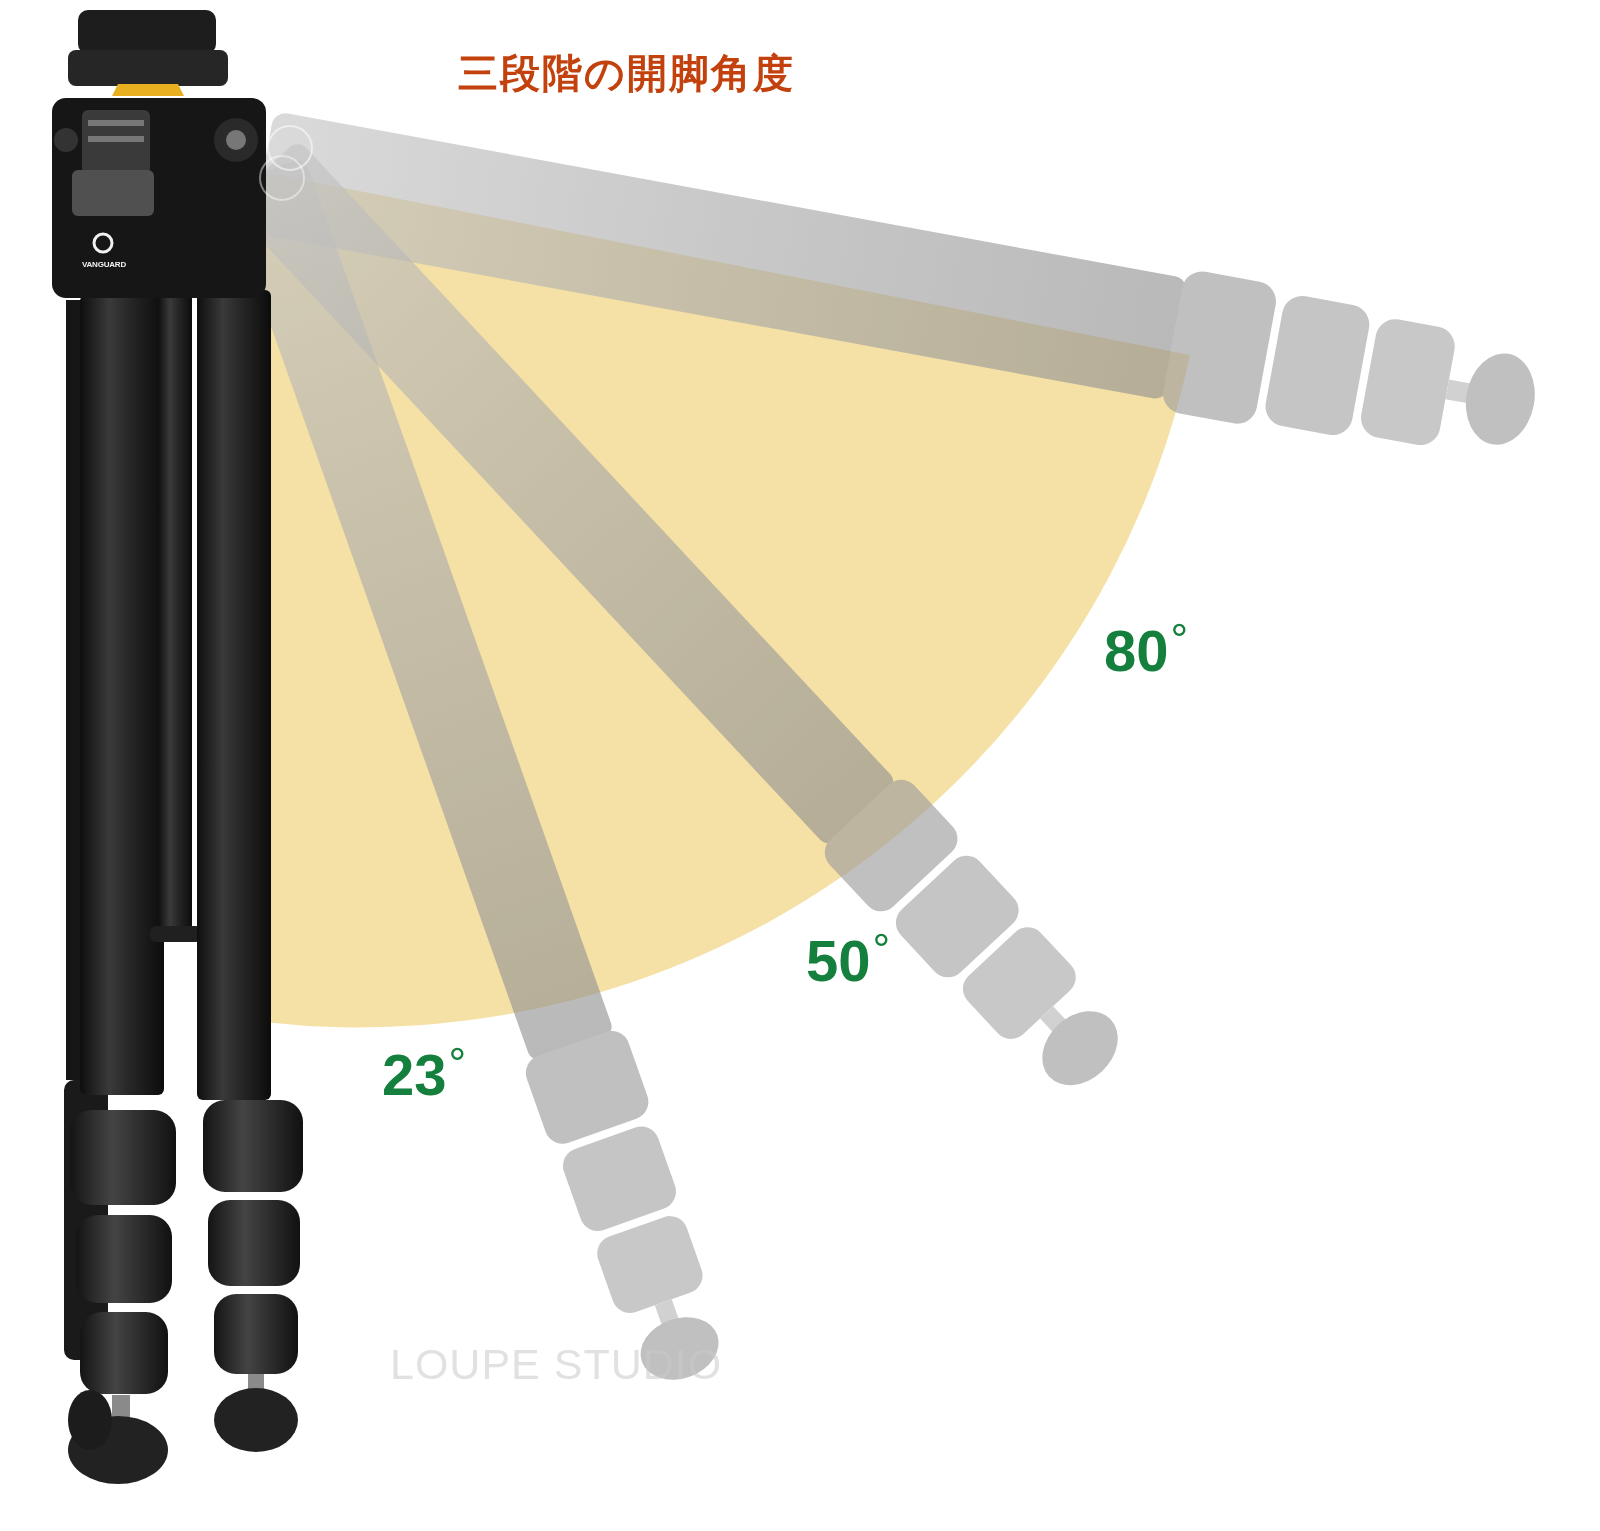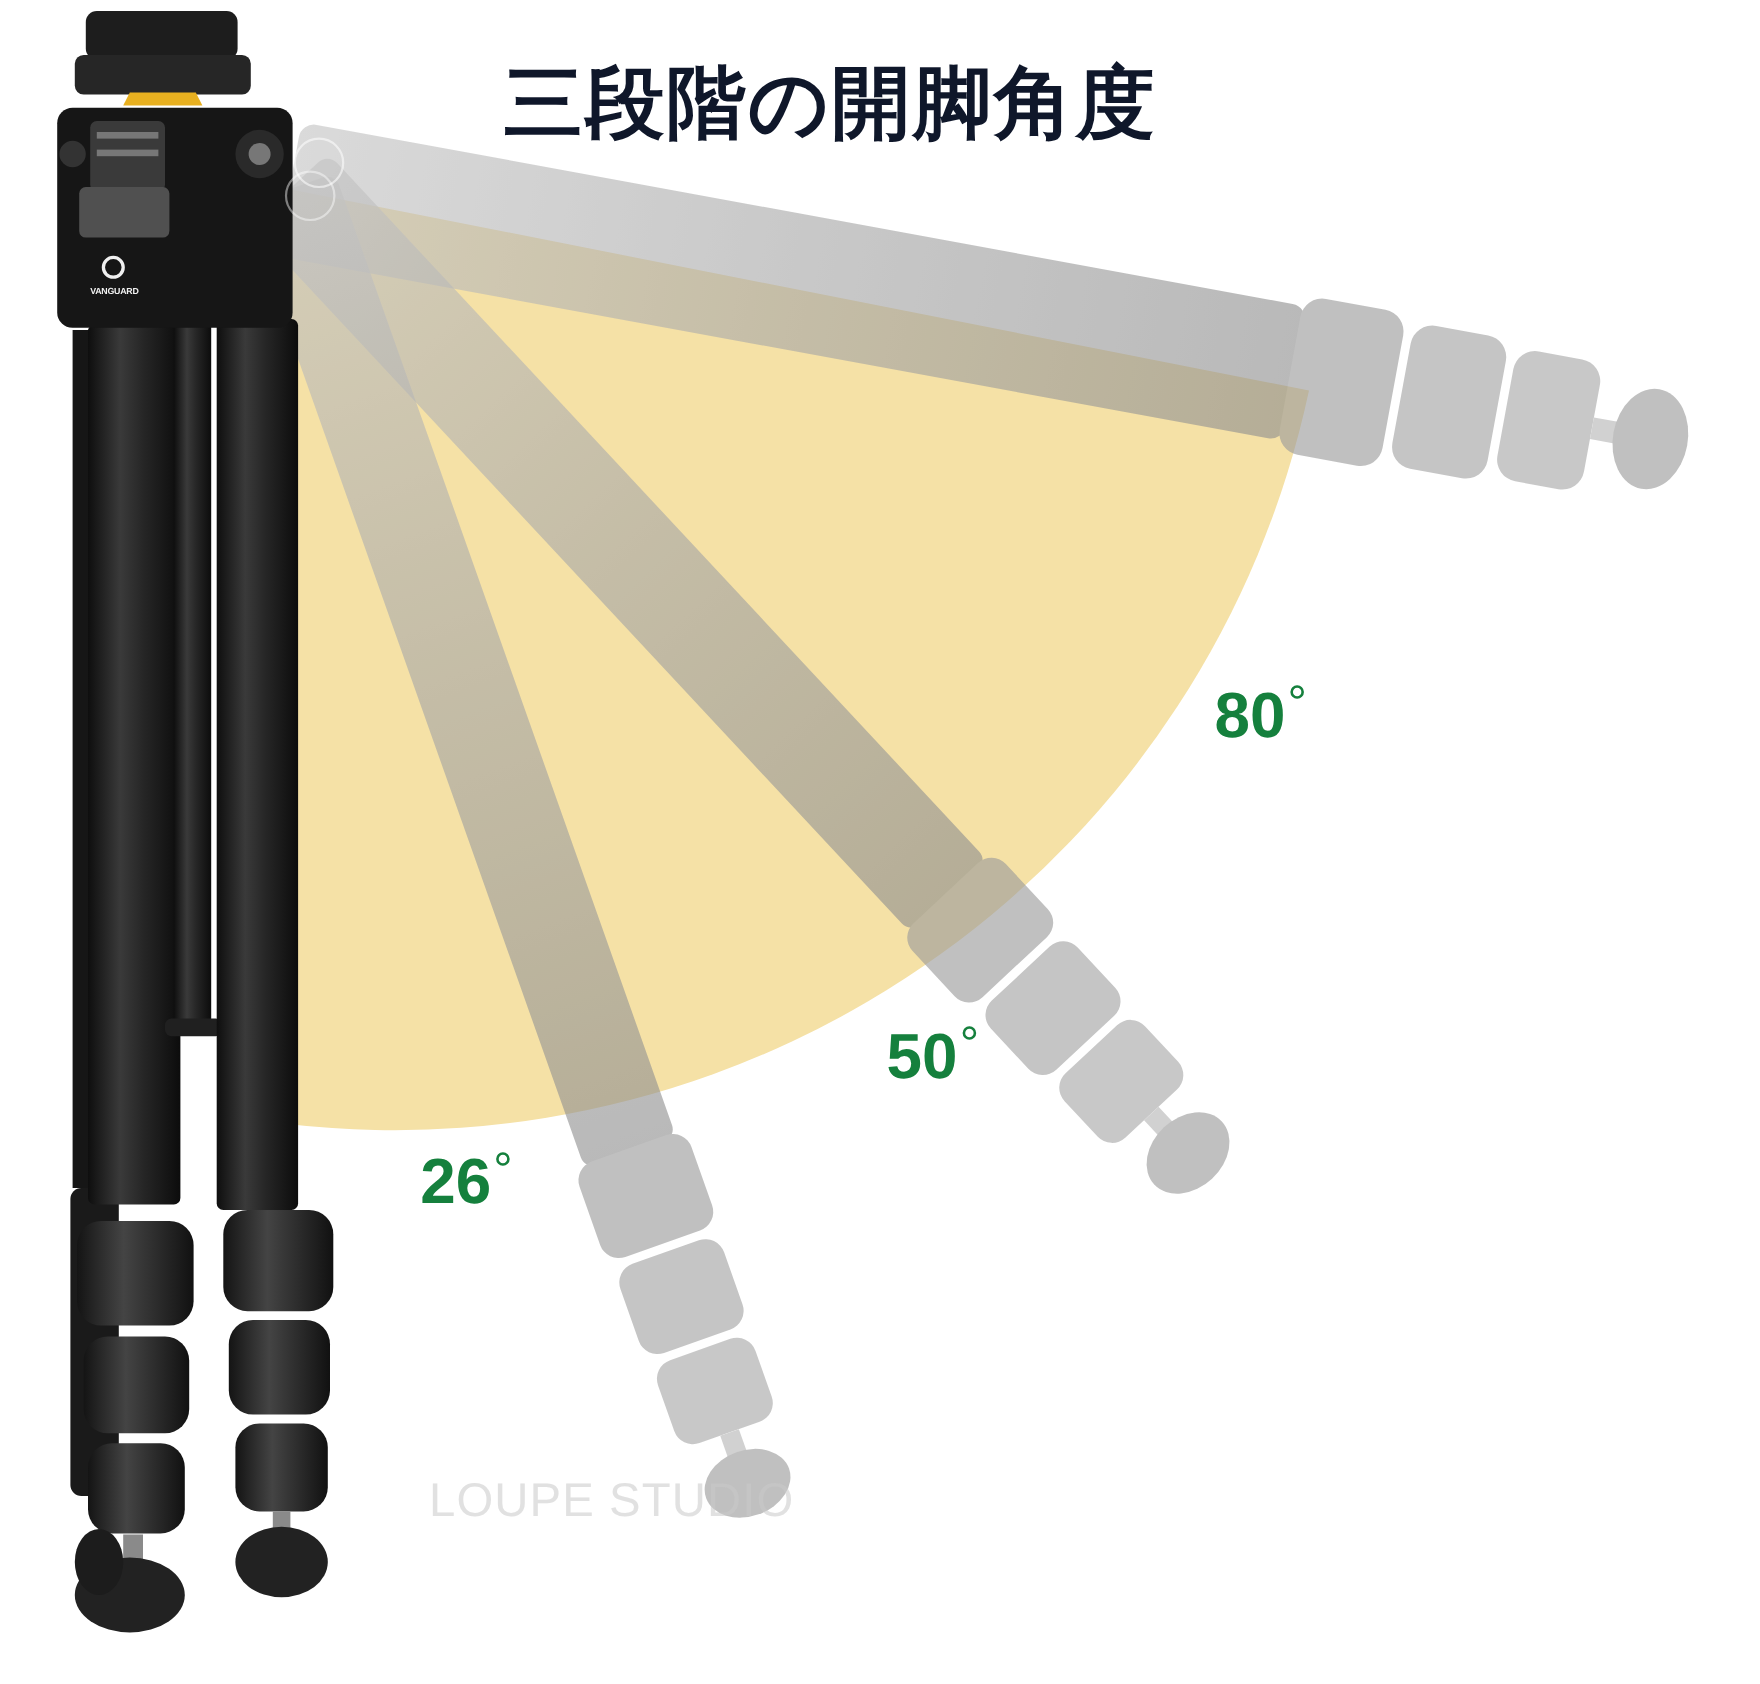--- a/index.html
+++ b/index.html
@@ -1,20 +1,20 @@
 <!DOCTYPE html>
 <html><head>
   <meta charset="utf-8">
   <style>
     html, body { margin: 0; padding: 0; background: #ffffff; }
     body { width: 1600px; height: 1531px; position: relative; overflow: hidden;
            font-family: "DejaVu Sans", "Liberation Sans", sans-serif; }
     #scene { position: absolute; left: 0; top: 0; }
-    .title { position: absolute; left: 458px; top: 46px; font-size: 72px; font-weight: bold;
-             color: #0f172a; letter-spacing: 2px; white-space: nowrap; }
+    .title { position: absolute; left: 458px; top: 46px; font-size: 40px; font-weight: bold;
+             color: #c2410c; letter-spacing: 2px; white-space: nowrap; }
     .angle { position: absolute; font-family: Liberation Sans, sans-serif;
              font-weight: bold; font-size: 58px; color: #15803d; line-height: 1; }
     .angle .deg { font-weight: normal; font-size: 44px; vertical-align: top; position: relative; top: -4px; margin-left: 2px; }
     .watermark { position: absolute; left: 390px; top: 1340px; font-family: "Liberation Sans", sans-serif;
                  font-size: 43px; color: rgba(200,200,200,0.55); letter-spacing: 1px; font-weight: normal; white-space: nowrap; }
     .brand { position: absolute; left: 82px; top: 260px; font-family: "Liberation Sans", sans-serif;
              font-size: 8px; font-weight: bold; color: #f2f2f2; letter-spacing: -0.2px; text-align: right; }
   </style>
 </head>
 <body>
@@ -129,16 +129,16 @@
 
 <div class="title">三段階の開脚角度</div>
 
 <div class="angle" style="left:1104px; top:622px;">
   <span>80</span><span class="deg">°</span>
 </div>
 <div class="angle" style="left:806px; top:932px;">
   <span>50</span><span class="deg">°</span>
 </div>
 <div class="angle" style="left:382px; top:1046px;">
-  <span>26</span><span class="deg">°</span>
+  <span>23</span><span class="deg">°</span>
 </div>
 
 <div class="watermark">LOUPE STUDIO</div>
 
 </body></html>

